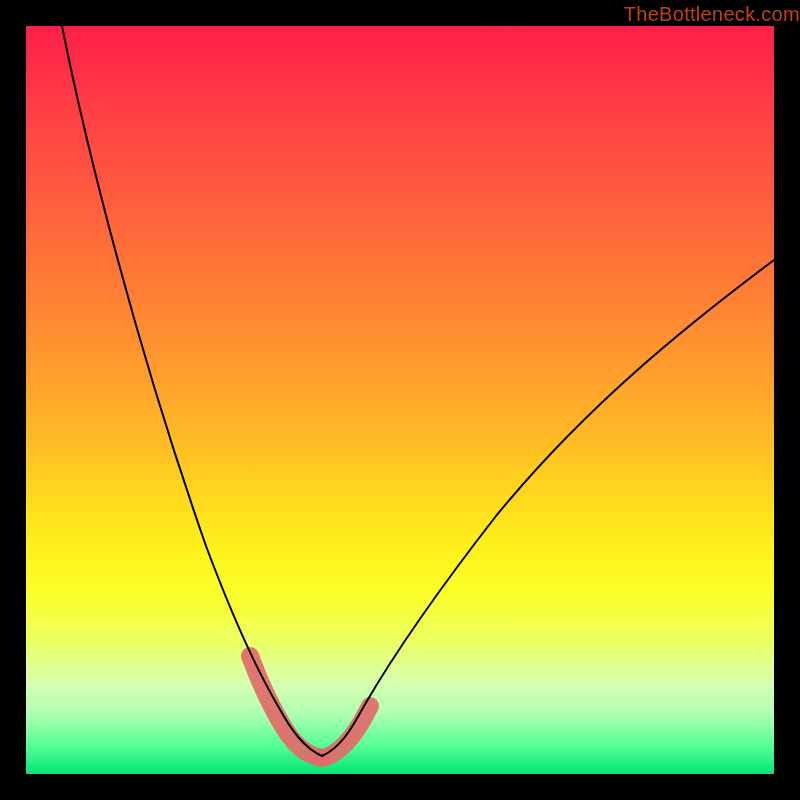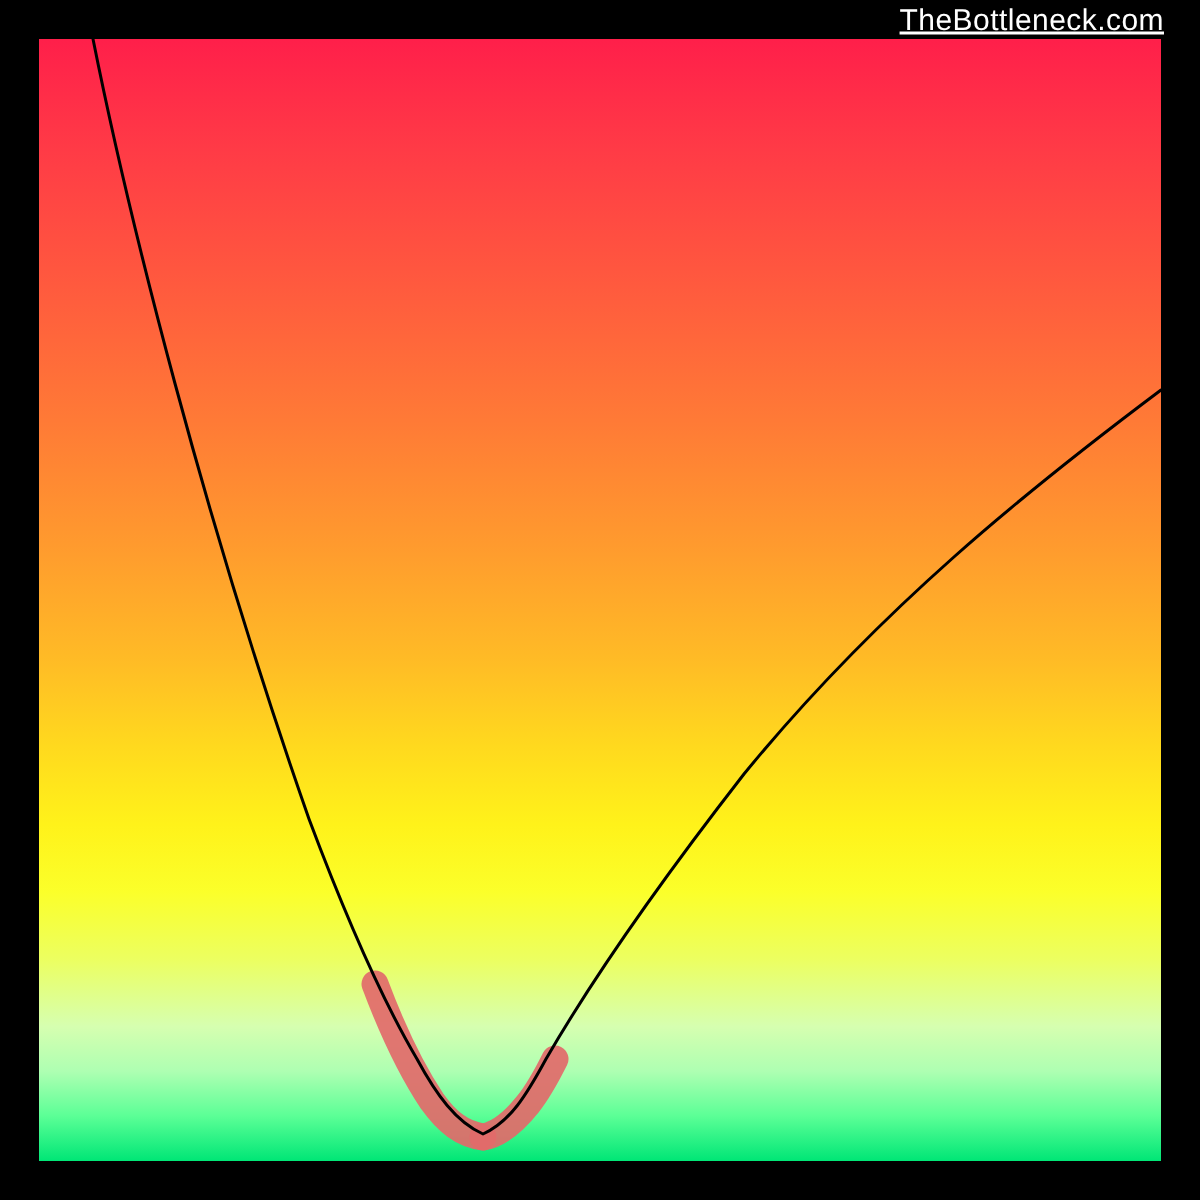--- a/index.html
+++ b/index.html
@@ -37,27 +37,26 @@
       #ecff60 82%,
       #d6ffb0 88%,
       #aeffb2 92%,
       #5bff96 96%,
       #00e676 100%
     );
   }
   .watermark {
     position: absolute;
     top: 3px;
-    right: 24px;
-    color: #ffffff;
+    right: 0;
+    color: #c2410c;
     font-size: 20px;
     font-weight: 500;
     letter-spacing: 0.3px;
     user-select: none;
-    text-decoration: underline;
   }
   svg.curve-layer {
     position: absolute;
     left: 26px;
     top: 26px;
     width: 748px;
     height: 748px;
     overflow: visible;
   }
   .main-curve {

